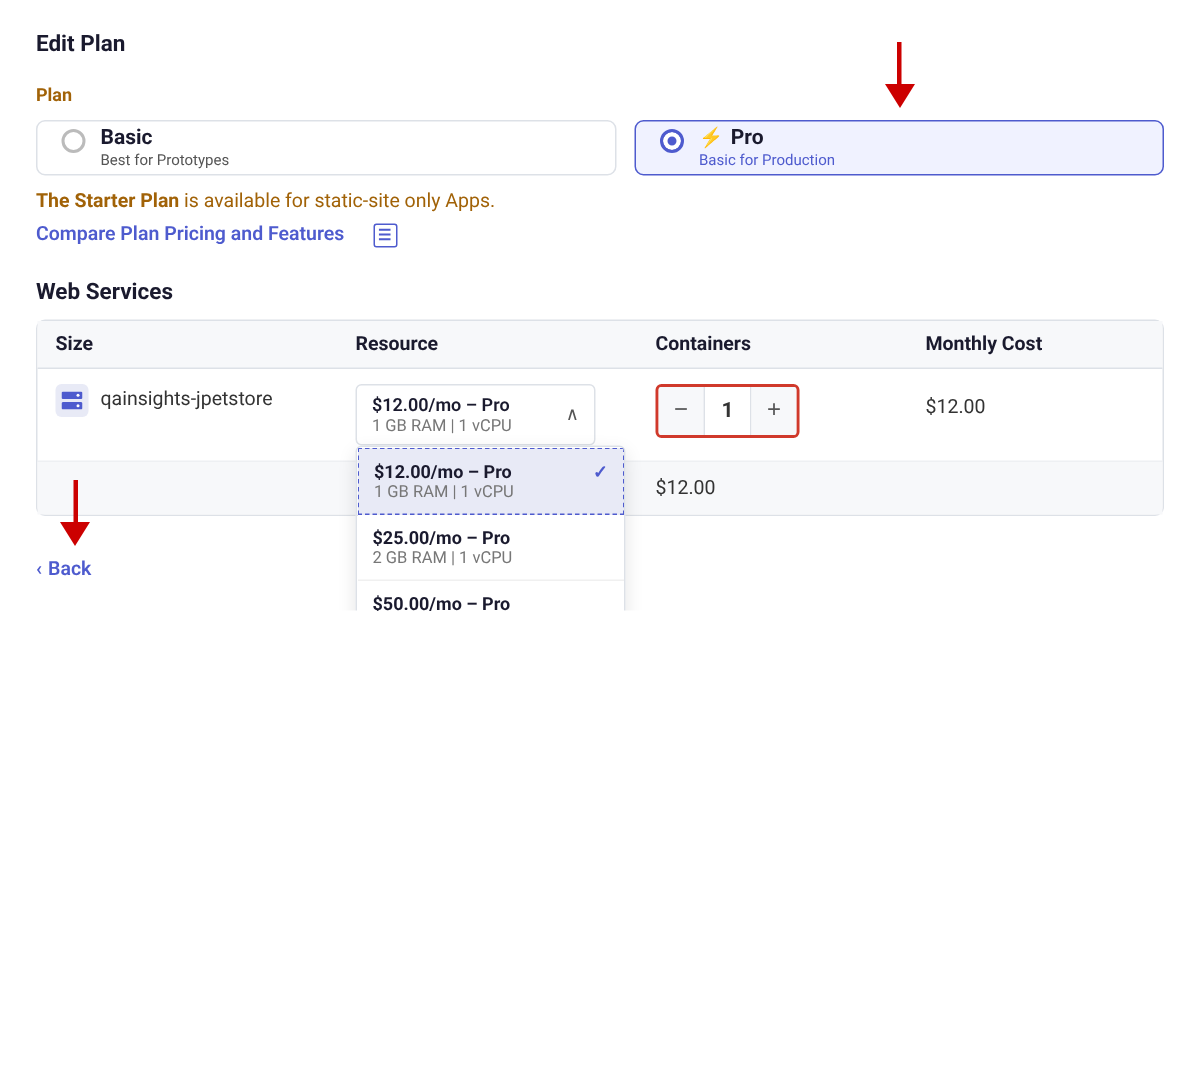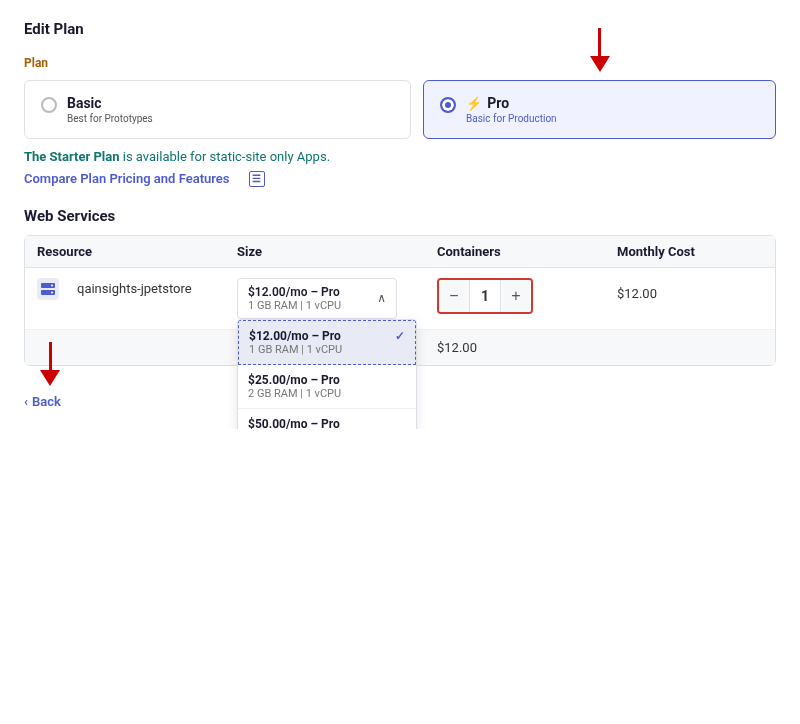--- a/index.html
+++ b/index.html
@@ -25,21 +25,21 @@
     }
     .plan-cards {
       display: flex;
       gap: 12px;
       margin-bottom: 10px;
     }
     .plan-card {
       flex: 1;
       border: 1.5px solid #dde1e7;
       border-radius: 6px;
-      padding: 14px 16px;
+      padding: 3px 16px;
       cursor: pointer;
       display: flex;
       align-items: flex-start;
       gap: 10px;
       background: #fff;
     }
     .plan-card.selected {
       border-color: #4e5bce;
       background: #f0f2ff;
     }
@@ -72,21 +72,21 @@
     }
     .plan-card.selected .plan-info .plan-subtitle {
       color: #4e5bce;
     }
     .lightning-icon {
       color: #f5a623;
       font-size: 13px;
     }
     .starter-note {
       font-size: 13px;
-      color: #0f766e;
+      color: #a16207;
       margin-bottom: 6px;
     }
     .starter-note strong {
       font-weight: 700;
     }
     .compare-link {
       color: #4e5bce;
       font-size: 13px;
       font-weight: 600;
       text-decoration: none;
@@ -133,21 +133,21 @@
       display: grid;
       grid-template-columns: 200px 200px 180px 1fr;
       padding: 10px 12px;
       align-items: flex-start;
       border-bottom: 1px solid #eef0f3;
       position: relative;
     }
     .resource-cell {
       display: flex;
       align-items: center;
-      gap: 18px;
+      gap: 8px;
       font-size: 13px;
     }
     .resource-icon {
       width: 22px;
       height: 22px;
       background: #e8eaf6;
       border-radius: 4px;
       display: flex;
       align-items: center;
       justify-content: center;
@@ -334,22 +334,22 @@
 <a class="compare-link">
   <span>Compare Plan Pricing and Features</span>
   <span class="compare-icon">☰</span>
 </a>
 
 <div class="web-services-label">Web Services</div>
 
 <div class="services-table">
 
   <div class="table-header">
+    <div>Size</div>
     <div>Resource</div>
-    <div>Size</div>
     <div>Containers</div>
     <div>Monthly Cost</div>
   </div>
 
   <div class="table-row">
 
     <div class="resource-cell">
       <div class="resource-icon">
         <svg width="14" height="12" viewBox="0 0 14 12">
           <rect x="0" y="0" width="14" height="5" rx="1" fill="#4e5bce"></rect>

